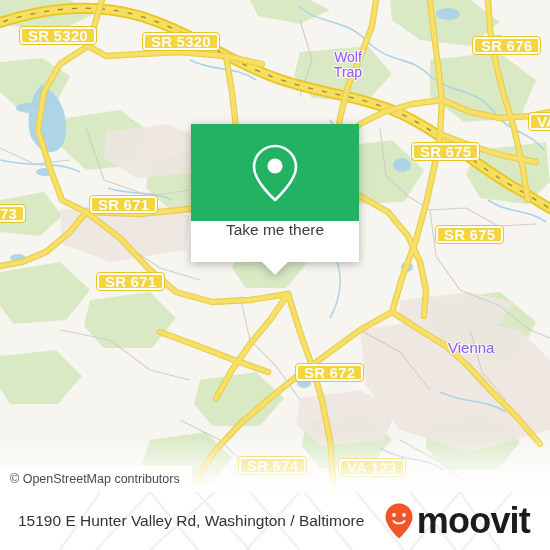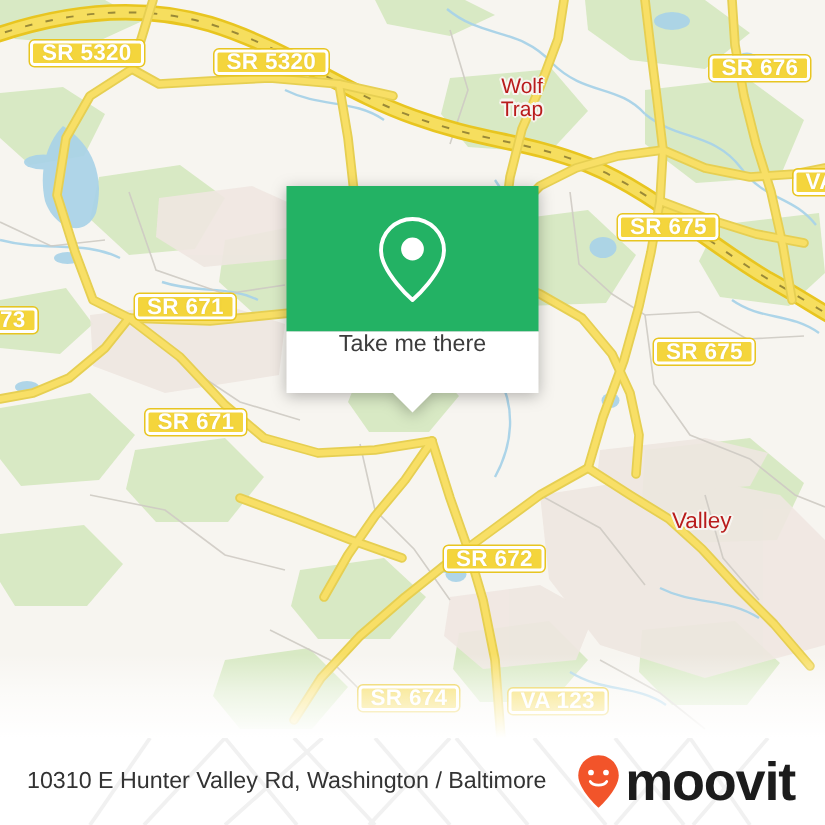--- a/index.html
+++ b/index.html
@@ -45,21 +45,21 @@
     font-size: 15px;
     font-weight: bold;
     letter-spacing: 0.2px;
     white-space: nowrap;
     text-shadow: 0 0 1px rgba(190,160,20,.35);
   }
 
   
   .place-label {
     position: absolute;
-    color: #b91c1c;
+    color: #8b5cf6;
     font-family: "Liberation Sans", sans-serif;
     font-size: 14px;
     line-height: 15px;
     font-weight: normal;
     text-align: center;
     text-shadow:
       1.4px 0 0 #f7f5f0, -1.4px 0 0 #f7f5f0,
       0 1.4px 0 #f7f5f0, 0 -1.4px 0 #f7f5f0,
       1px 1px 0 #f7f5f0, -1px -1px 0 #f7f5f0,
       1px -1px 0 #f7f5f0, -1px 1px 0 #f7f5f0;
@@ -310,21 +310,21 @@
           <path d="M288,294 L270,320 L250,344 L232,370 L216,398"></path>
           <path d="M226,56 L232,92 L236,128 L240,164 L244,196"></path>
           <path d="M440,134 L472,146 L504,156 L536,162"></path>
           <path d="M160,332 L198,346 L234,360 L268,372"></path>
         </g>
       </g>
     </svg>
 
     <div class="place-label" style="left:318px; top:50px; width:60px;">Wolf
 Trap</div>
-    <div class="place-label vienna" style="left:448px; top:340px; width:70px; text-align:left;">Valley</div>
+    <div class="place-label vienna" style="left:448px; top:340px; width:70px; text-align:left;">Vienna</div>
 
     <div class="shield" style="left:20px; top:27px;">SR 5320</div>
     <div class="shield" style="left:143px; top:33px;">SR 5320</div>
     <div class="shield" style="left:473px; top:37px;">SR 676</div>
     <div class="shield" style="left:529px; top:113px;">VA</div>
     <div class="shield" style="left:412px; top:143px;">SR 675</div>
     <div class="shield" style="left:90px; top:196px;">SR 671</div>
     <div class="shield" style="left:-8px; top:205px;">73</div>
     <div class="shield" style="left:436px; top:226px;">SR 675</div>
     <div class="shield" style="left:97px; top:273px;">SR 671</div>
@@ -341,41 +341,44 @@
       </div>
       <div id="popup-foot">
         <span id="popup-foot-label">Take me there</span>
       </div>
       <div id="popup-tail"></div>
     </div>
 
     <div id="map-fade"></div>
   </div>
 
+  <div id="attribution">
+    <span>© OpenStreetMap contributors</span>
+  </div>
 
   <div id="footer">
     <svg id="footer-watermark" viewBox="0 0 550 58">
       <g stroke="#f1f1f1" stroke-width="2.5" fill="none">
         <path d="M60,58 L100,0"></path>
         <path d="M96,58 L150,0"></path>
         <path d="M150,58 L215,0"></path>
         <path d="M198,58 L150,0"></path>
         <path d="M250,58 L196,0"></path>
         <path d="M300,58 L250,0"></path>
         <path d="M246,58 L300,0"></path>
         <path d="M352,58 L304,0"></path>
         <path d="M404,58 L356,0"></path>
         <path d="M456,58 L410,0"></path>
         <path d="M500,58 L460,0"></path>
         <path d="M410,58 L460,0"></path>
         <path d="M462,58 L512,0"></path>
       </g>
     </svg>
 
-    <span id="footer-address">10310 E Hunter Valley Rd, Washington / Baltimore</span>
+    <span id="footer-address">15190 E Hunter Valley Rd, Washington / Baltimore</span>
 
     <div id="footer-logo">
       <svg width="30" height="38" viewBox="0 0 30 38">
         <path d="M15 1.5 C7.5 1.5 1.5 7.5 1.5 15 C1.5 24.5 15 36.5 15 36.5 C15 36.5 28.5 24.5 28.5 15 C28.5 7.5 22.5 1.5 15 1.5 Z" fill="#f2542a"></path>
         <circle cx="10" cy="13" r="1.9" fill="#ffffff"></circle>
         <circle cx="20" cy="13" r="1.9" fill="#ffffff"></circle>
         <path d="M9.5 19 C11.5 22.3 18.5 22.3 20.5 19" fill="none" stroke="#ffffff" stroke-width="1.8" stroke-linecap="round"></path>
       </svg>
       <span id="moovit-wordmark">moovit</span>
     </div>

